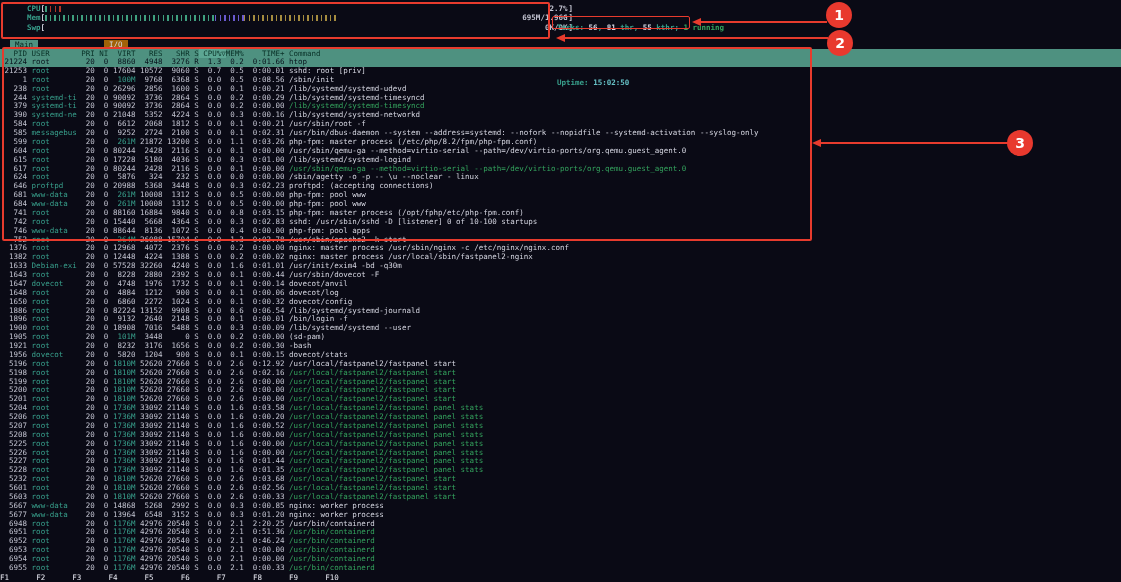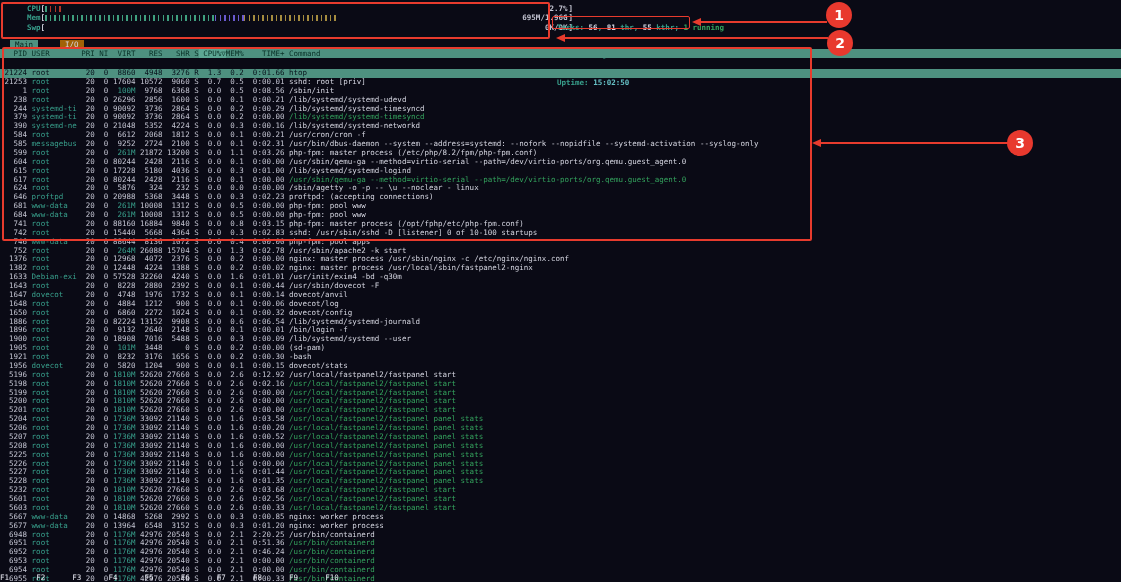--- a/index.html
+++ b/index.html
@@ -18,32 +18,32 @@
   .sysinfo .label{color:#38a08c;}
   .sysinfo .bnum{color:#d5d6e3;}
   .sysinfo .green{color:#34a45e;}
   .sysinfo .lav{color:#8a8ade;}
   .sysinfo .cyan{color:#66c2c7;}
   .sysinfo .dim{color:#3d948a;}
   
   .tabs{position:absolute;left:10px;top:40px;height:9px;line-height:9px;display:flex;gap:22px;}
   .tab{padding:0 5px;white-space:pre;}
   .tab.active{background:#4e9180;color:#07221b;}
-  .tab.inactive{background:#a16207;color:#d8d8e8;}
+  .tab.inactive{background:#a16207;color:#d8d8e8;margin-left:44px;}
   
   .phead{position:absolute;left:0;top:49px;width:1121px;height:9px;line-height:9px;
     background:#4e9180;color:#083026;white-space:pre;}
   .phead .sortcol{background:#5ca693;}
   .plist{position:absolute;left:0;top:58px;width:1121px;}
   .prow{height:8.88px;line-height:8.88px;white-space:pre;}
   .prow span.num{color:#c2c3d0;}
   .prow span.usr{color:#38a08c;}
   .prow span.cmd{color:#d6d7e2;}
   .prow span.gcmd{color:#34a45e;}
-  .prow.sel{background:#4e9180;margin-top:11px;}
+  .prow.sel{background:#4e9180;}
   .prow.sel span{color:#08131c !important;}
   
   .fbar{position:absolute;left:0;top:573px;width:1121px;height:9px;line-height:9px;white-space:pre;display:flex;}
   .fk{color:#e8e9f2;}
   .fl{background:#4e9180;color:#082a21;margin-top:24px;}
   
   .ann{position:absolute;z-index:10;pointer-events:none;}
   .rbox{border:2px solid #e73b2d;border-radius:2px;}
   .rline{background:#e73b2d;height:2px;}
   .rhead{width:0;height:0;border-top:4px solid transparent;border-bottom:4px solid transparent;
@@ -103,21 +103,21 @@
   <div class="phead"><span>   PID USER       PRI NI  VIRT   RES   SHR S</span><span class="sortcol"> CPU%▽</span><span>MEM%    TIME+ Command</span></div>
 
   <div class="plist">
       <div class="prow sel"><span class="num"> 21224 </span><span class="usr">root       </span><span class="num"> 20  0</span><span class="num">  8860</span><span class="num">  4948  3276 R  1.3  0.2  0:01.66 </span><span class="cmd">htop</span></div>
       <div class="prow"><span class="num"> 21253 </span><span class="usr">root       </span><span class="num"> 20  0</span><span class="num"> 17604</span><span class="num"> 10572  9060 S  0.7  0.5  0:00.01 </span><span class="cmd">sshd: root [priv]</span></div>
       <div class="prow"><span class="num">     1 </span><span class="usr">root       </span><span class="num"> 20  0</span><span class="usr">  100M</span><span class="num">  9768  6368 S  0.0  0.5  0:08.56 </span><span class="cmd">/sbin/init</span></div>
       <div class="prow"><span class="num">   238 </span><span class="usr">root       </span><span class="num"> 20  0</span><span class="num"> 26296</span><span class="num">  2856  1600 S  0.0  0.1  0:00.21 </span><span class="cmd">/lib/systemd/systemd-udevd</span></div>
       <div class="prow"><span class="num">   244 </span><span class="usr">systemd-ti </span><span class="num"> 20  0</span><span class="num"> 90092</span><span class="num">  3736  2864 S  0.0  0.2  0:00.29 </span><span class="cmd">/lib/systemd/systemd-timesyncd</span></div>
       <div class="prow"><span class="num">   379 </span><span class="usr">systemd-ti </span><span class="num"> 20  0</span><span class="num"> 90092</span><span class="num">  3736  2864 S  0.0  0.2  0:00.00 </span><span class="gcmd">/lib/systemd/systemd-timesyncd</span></div>
       <div class="prow"><span class="num">   390 </span><span class="usr">systemd-ne </span><span class="num"> 20  0</span><span class="num"> 21048</span><span class="num">  5352  4224 S  0.0  0.3  0:00.16 </span><span class="cmd">/lib/systemd/systemd-networkd</span></div>
-      <div class="prow"><span class="num">   584 </span><span class="usr">root       </span><span class="num"> 20  0</span><span class="num">  6612</span><span class="num">  2068  1812 S  0.0  0.1  0:00.21 </span><span class="cmd">/usr/cron/cron -f</span></div>
+      <div class="prow"><span class="num">   584 </span><span class="usr">root       </span><span class="num"> 20  0</span><span class="num">  6612</span><span class="num">  2068  1812 S  0.0  0.1  0:00.21 </span><span class="cmd">/usr/sbin/root -f</span></div>
       <div class="prow"><span class="num">   585 </span><span class="usr">messagebus </span><span class="num"> 20  0</span><span class="num">  9252</span><span class="num">  2724  2100 S  0.0  0.1  0:02.31 </span><span class="cmd">/usr/bin/dbus-daemon --system --address=systemd: --nofork --nopidfile --systemd-activation --syslog-only</span></div>
       <div class="prow"><span class="num">   599 </span><span class="usr">root       </span><span class="num"> 20  0</span><span class="usr">  261M</span><span class="num"> 21872 13200 S  0.0  1.1  0:03.26 </span><span class="cmd">php-fpm: master process (/etc/php/8.2/fpm/php-fpm.conf)</span></div>
       <div class="prow"><span class="num">   604 </span><span class="usr">root       </span><span class="num"> 20  0</span><span class="num"> 80244</span><span class="num">  2428  2116 S  0.0  0.1  0:00.00 </span><span class="cmd">/usr/sbin/qemu-ga --method=virtio-serial --path=/dev/virtio-ports/org.qemu.guest_agent.0</span></div>
       <div class="prow"><span class="num">   615 </span><span class="usr">root       </span><span class="num"> 20  0</span><span class="num"> 17228</span><span class="num">  5180  4036 S  0.0  0.3  0:01.00 </span><span class="cmd">/lib/systemd/systemd-logind</span></div>
       <div class="prow"><span class="num">   617 </span><span class="usr">root       </span><span class="num"> 20  0</span><span class="num"> 80244</span><span class="num">  2428  2116 S  0.0  0.1  0:00.00 </span><span class="gcmd">/usr/sbin/qemu-ga --method=virtio-serial --path=/dev/virtio-ports/org.qemu.guest_agent.0</span></div>
       <div class="prow"><span class="num">   624 </span><span class="usr">root       </span><span class="num"> 20  0</span><span class="num">  5876</span><span class="num">   324   232 S  0.0  0.0  0:00.00 </span><span class="cmd">/sbin/agetty -o -p -- \u --noclear - linux</span></div>
       <div class="prow"><span class="num">   646 </span><span class="usr">proftpd    </span><span class="num"> 20  0</span><span class="num"> 20988</span><span class="num">  5368  3448 S  0.0  0.3  0:02.23 </span><span class="cmd">proftpd: (accepting connections)</span></div>
       <div class="prow"><span class="num">   681 </span><span class="usr">www-data   </span><span class="num"> 20  0</span><span class="usr">  261M</span><span class="num"> 10008  1312 S  0.0  0.5  0:00.00 </span><span class="cmd">php-fpm: pool www</span></div>
       <div class="prow"><span class="num">   684 </span><span class="usr">www-data   </span><span class="num"> 20  0</span><span class="usr">  261M</span><span class="num"> 10008  1312 S  0.0  0.5  0:00.00 </span><span class="cmd">php-fpm: pool www</span></div>
       <div class="prow"><span class="num">   741 </span><span class="usr">root       </span><span class="num"> 20  0</span><span class="num"> 88160</span><span class="num"> 16884  9840 S  0.0  0.8  0:03.15 </span><span class="cmd">php-fpm: master process (/opt/fphp/etc/php-fpm.conf)</span></div>

